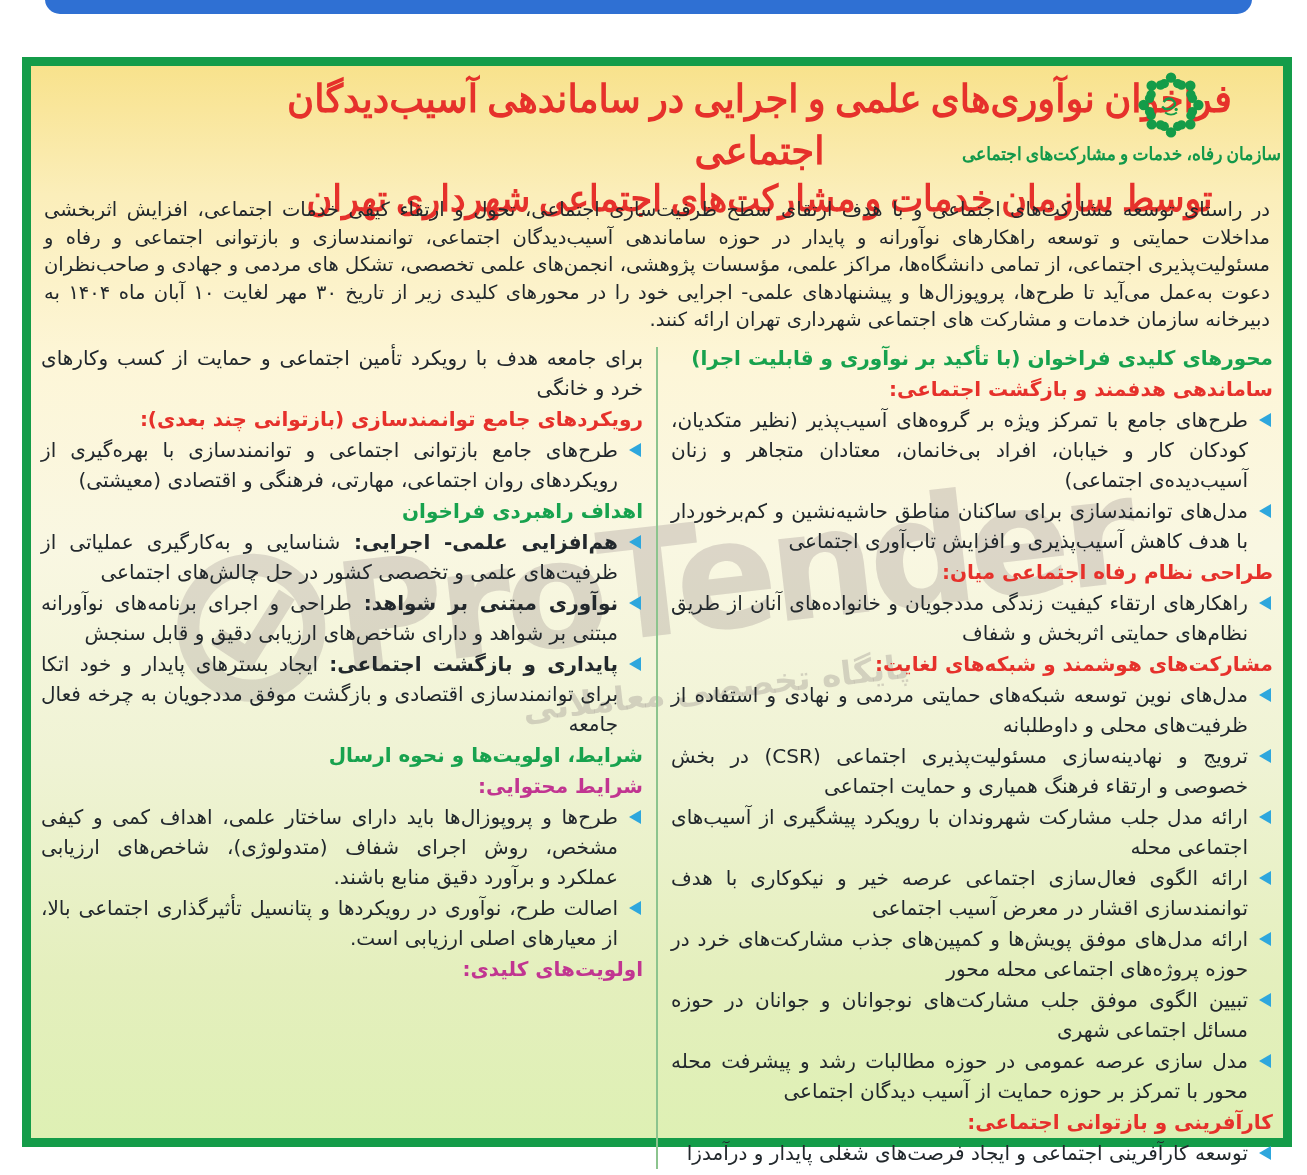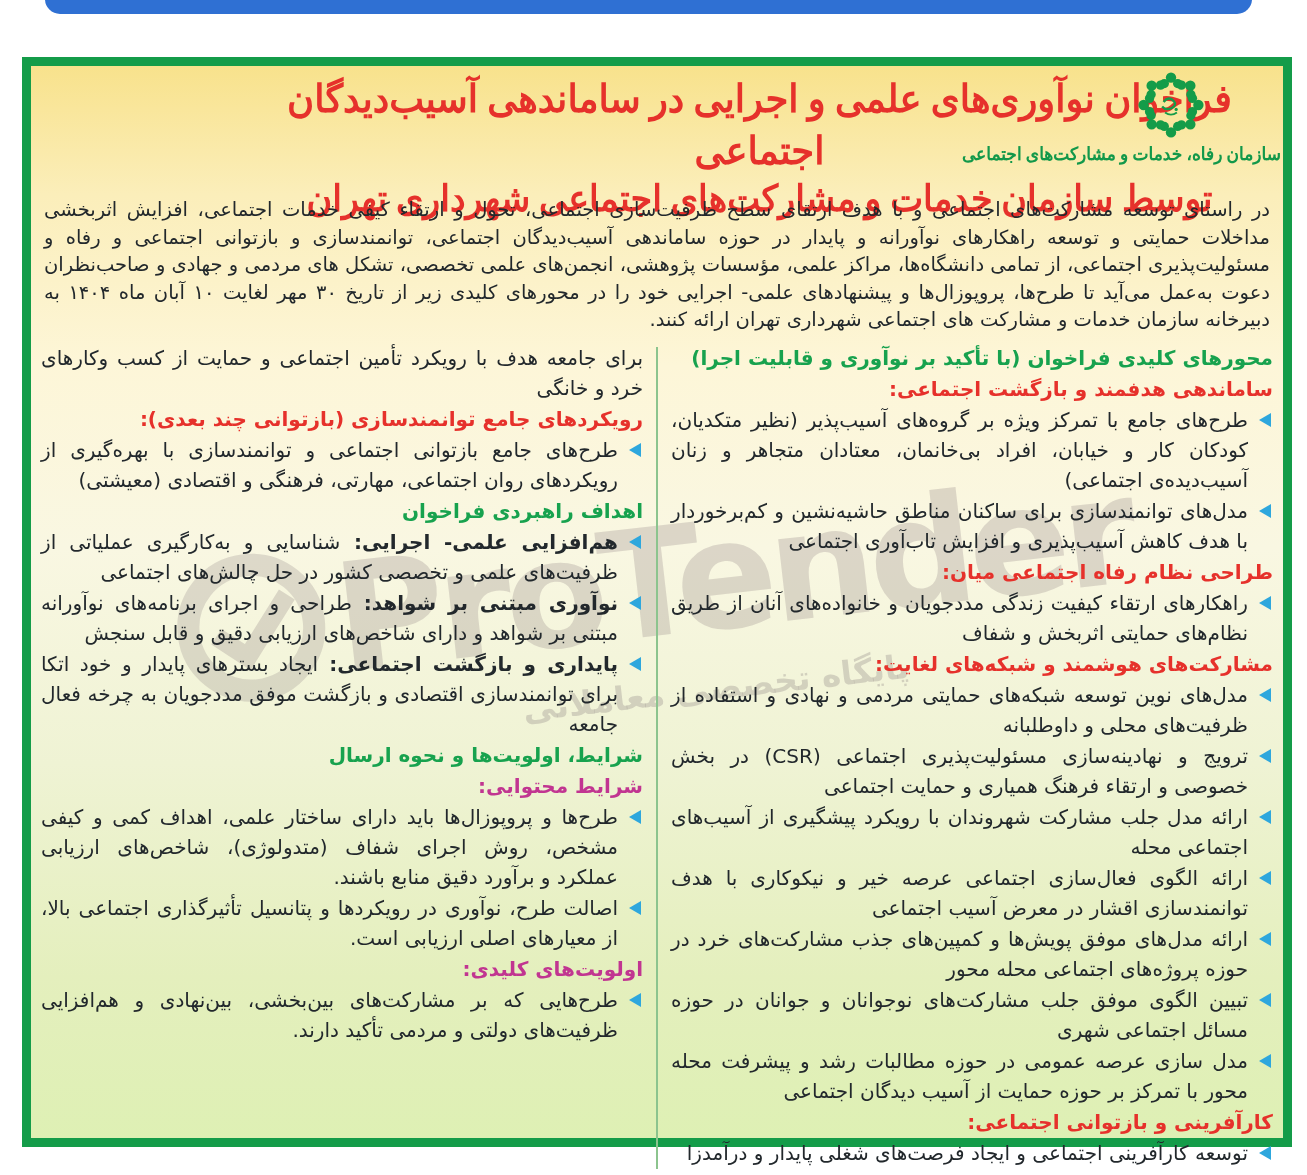--- a/index.html
+++ b/index.html
@@ -173,17 +173,16 @@
         <div class="blk bullet"><span class="tri"></span>طرح‌های جامع بازتوانی اجتماعی و توانمندسازی با بهره‌گیری از رویکردهای روان اجتماعی، مهارتی، فرهنگی و اقتصادی (معیشتی)</div>
         <div class="blk h-green">اهداف راهبردی فراخوان</div>
         <div class="blk bullet"><span class="tri"></span><b class="lead">هم‌افزایی علمی- اجرایی: </b>شناسایی و به‌کارگیری عملیاتی از ظرفیت‌های علمی و تخصصی کشور در حل چالش‌های اجتماعی</div>
         <div class="blk bullet"><span class="tri"></span><b class="lead">نوآوری مبتنی بر شواهد: </b>طراحی و اجرای برنامه‌های نوآورانه مبتنی بر شواهد و دارای شاخص‌های ارزیابی دقیق و قابل سنجش</div>
         <div class="blk bullet"><span class="tri"></span><b class="lead">پایداری و بازگشت اجتماعی: </b>ایجاد بسترهای پایدار و خود اتکا برای توانمندسازی اقتصادی و بازگشت موفق مددجویان به چرخه فعال جامعه</div>
         <div class="blk h-green">شرایط، اولویت‌ها و نحوه ارسال</div>
         <div class="blk h-magenta">شرایط محتوایی:</div>
         <div class="blk bullet"><span class="tri"></span>طرح‌ها و پروپوزال‌ها باید دارای ساختار علمی، اهداف کمی و کیفی مشخص، روش اجرای شفاف (متدولوژی)، شاخص‌های ارزیابی عملکرد و برآورد دقیق منابع باشند.</div>
         <div class="blk bullet"><span class="tri"></span>اصالت طرح، نوآوری در رویکردها و پتانسیل تأثیرگذاری اجتماعی بالا، از معیارهای اصلی ارزیابی است.</div>
         <div class="blk h-magenta">اولویت‌های کلیدی:</div>
-        <div class="blk bullet"><span class="tri"></span>طرح‌هایی که بر مشارکت‌های بین‌بخشی، بین‌نهادی و هم‌افزایی ظرفیت‌های دولتی و مردمی تأکید دارند.</div>
       </div>
   </div>
 
 </div>
 
 </body></html>

